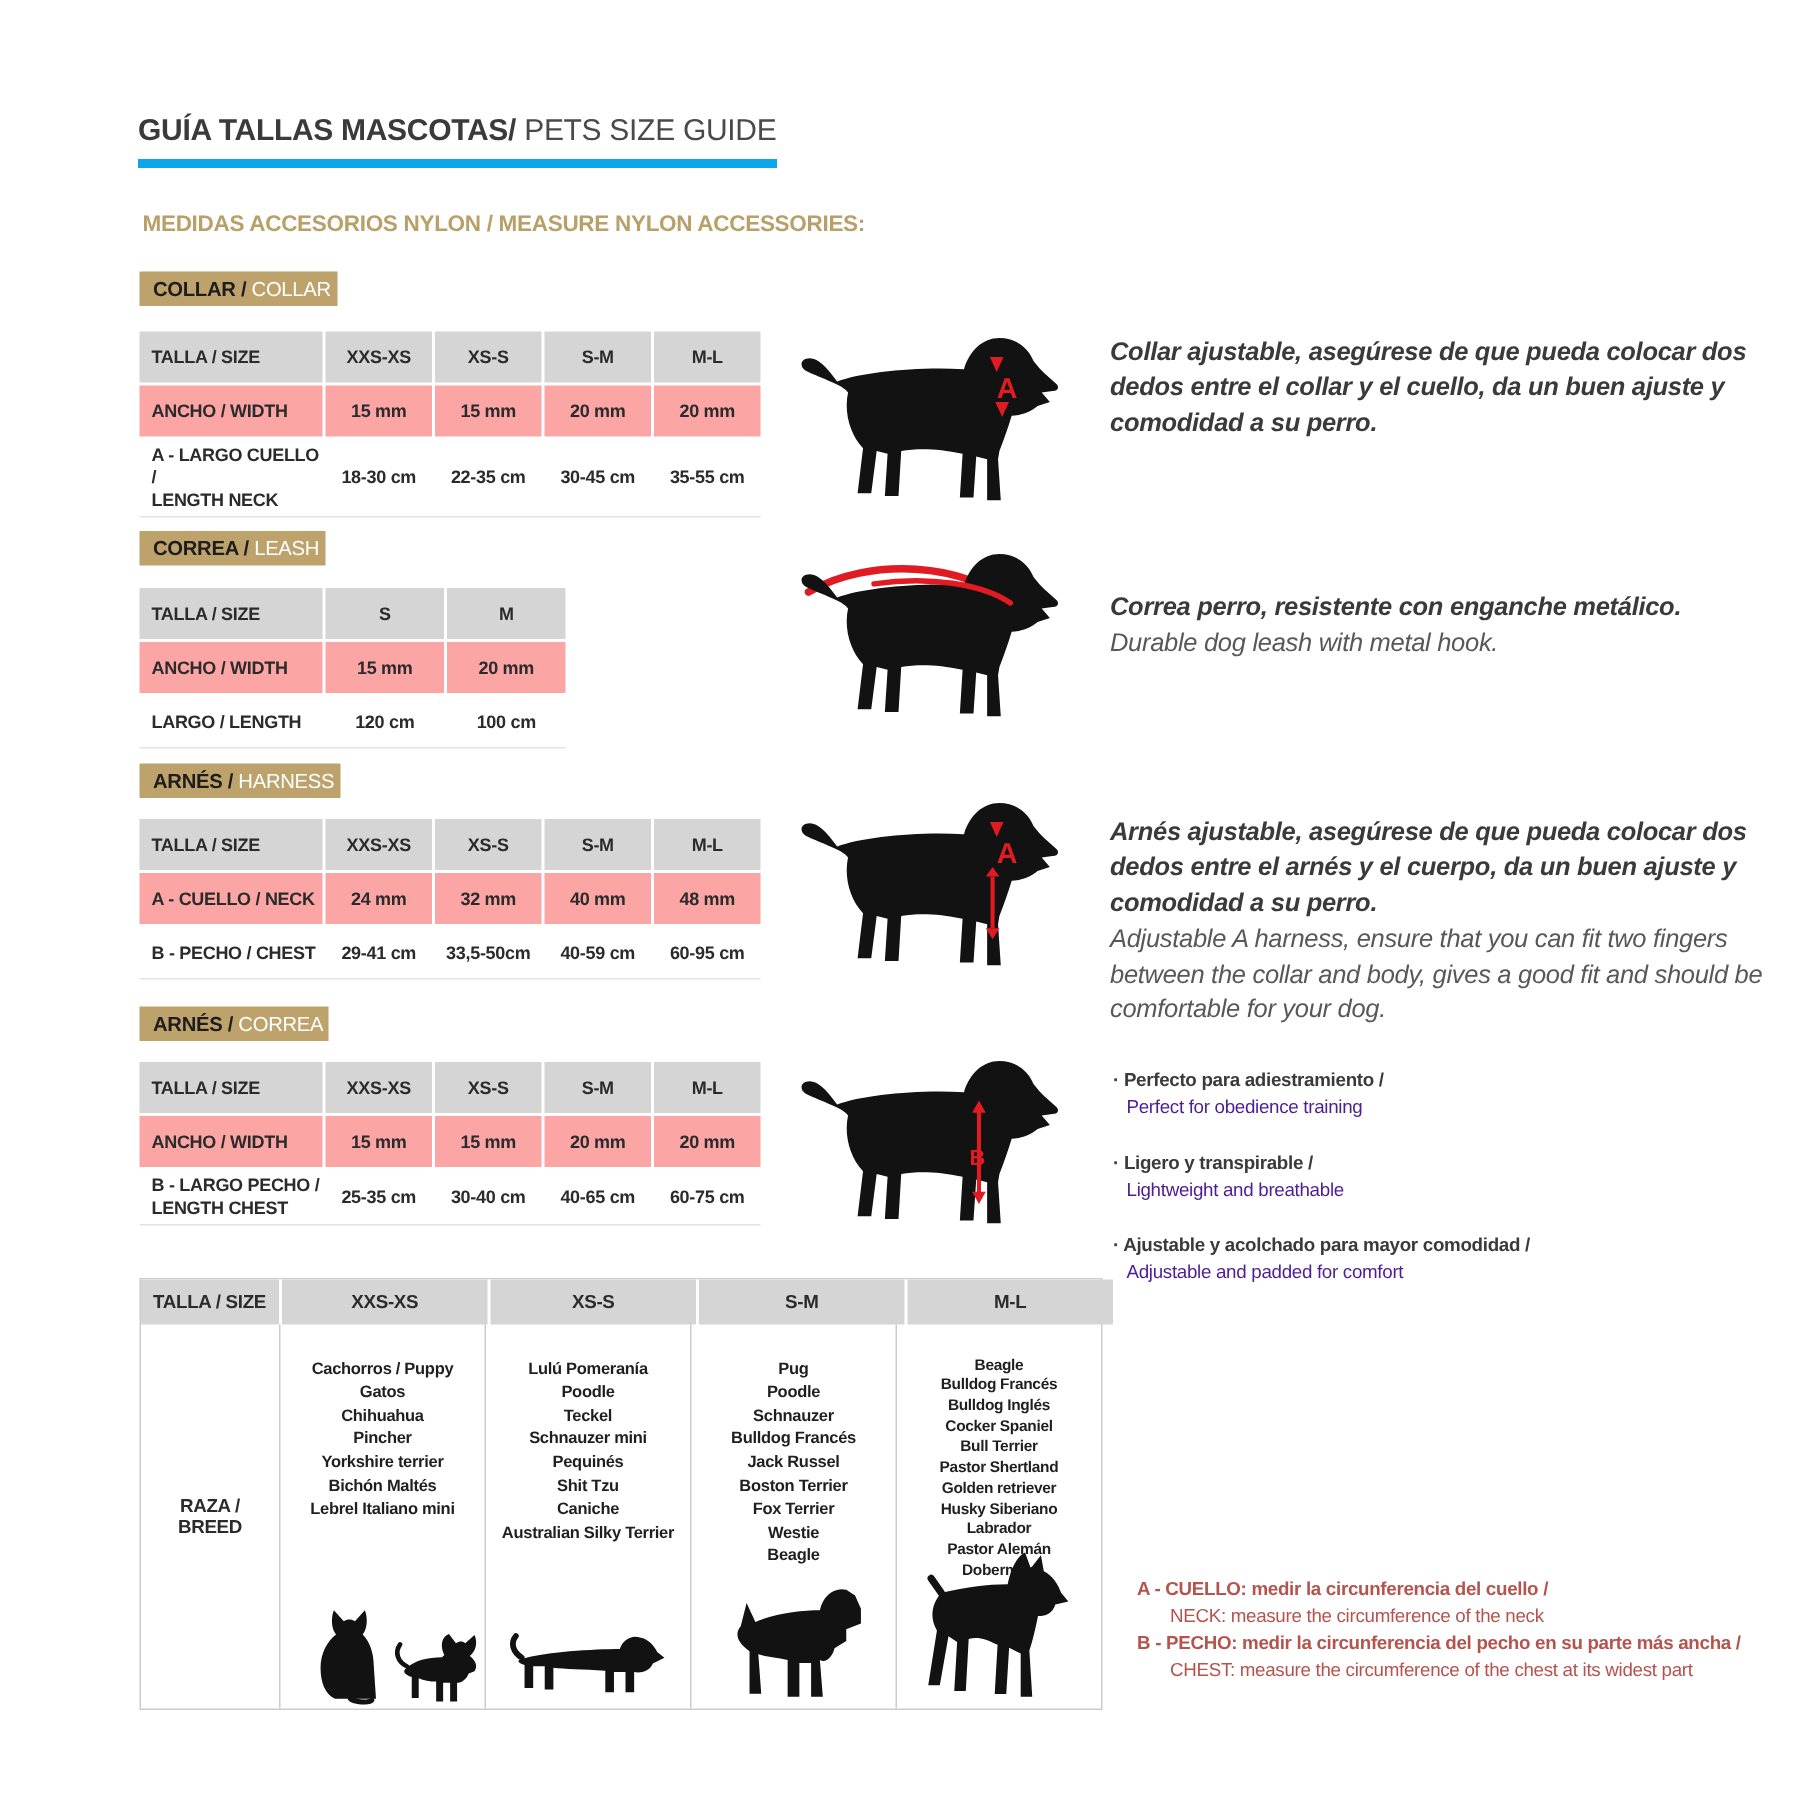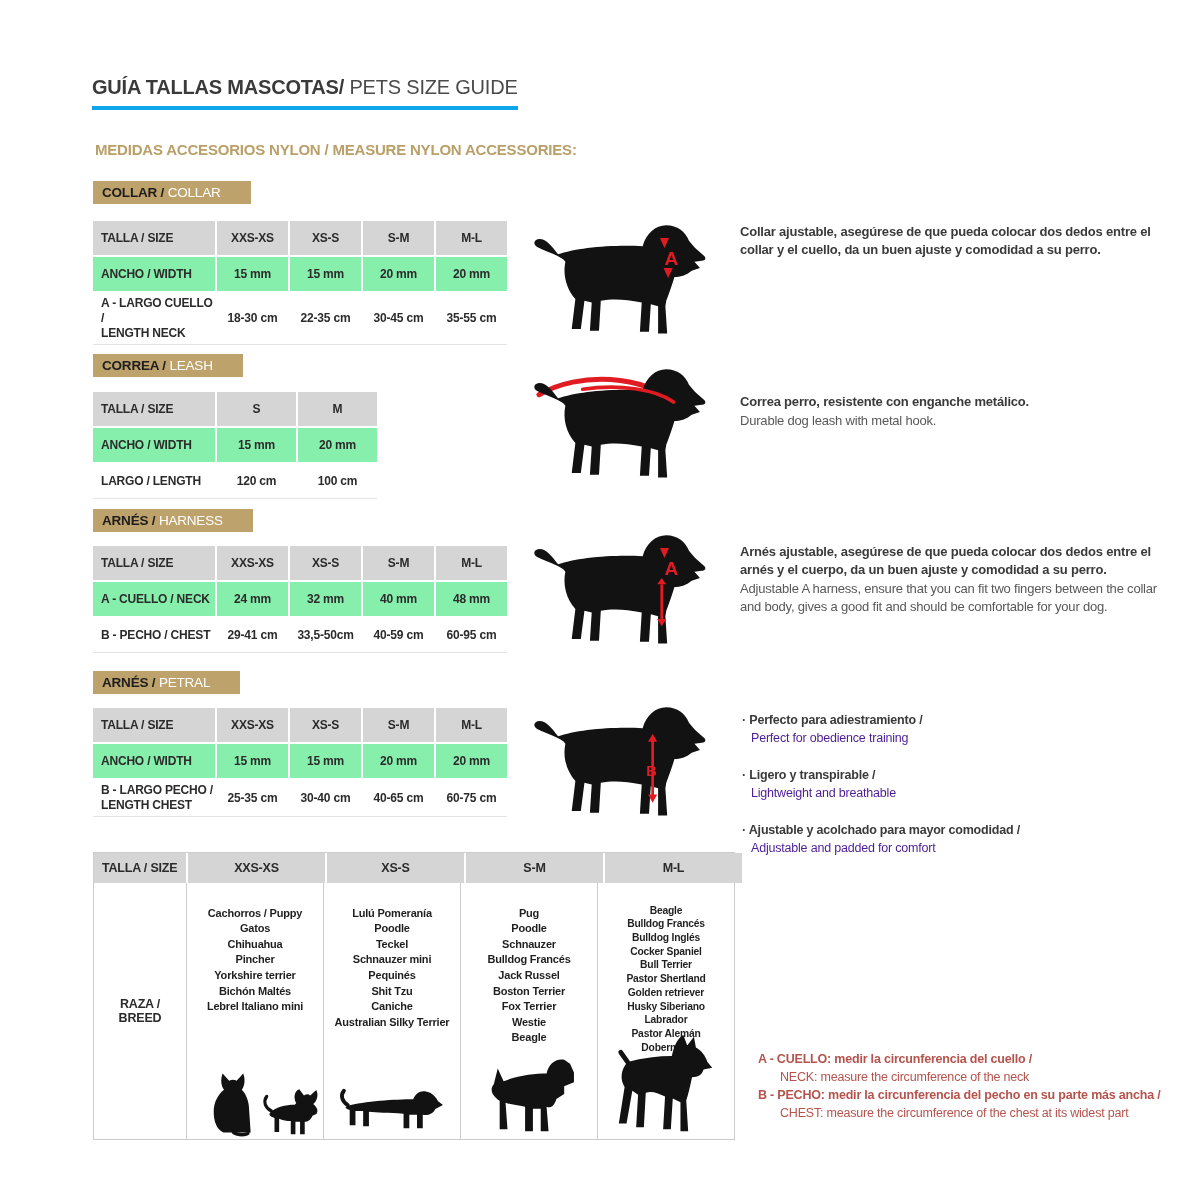--- a/index.html
+++ b/index.html
@@ -6,49 +6,49 @@
   .page{
     position:relative;width:1200px;height:1200px;background:#ffffff;
     font-family:"Liberation Sans", sans-serif;color:#333;overflow:hidden;
     letter-spacing:-0.2px;
   }
   .abs{position:absolute;}
 
   
   .title{
     left:92px;top:76px;font-size:20px;font-weight:bold;color:#3a3a3a;
-    border-bottom:4px solid #0ea5e9;padding-bottom:7px;display:inline-block;
+    border-bottom:6px solid #0ea5e9;padding-bottom:7px;display:inline-block;
   }
   .title .en{font-weight:normal;color:#4a4a4a;}
   .subtitle{left:95px;top:141px;font-size:15px;font-weight:bold;color:#b99f68;}
   .subtitle .en{font-weight:bold;}
 
   
   .badge{
     background:#bea26c;color:#1d1d1d;font-size:13.5px;font-weight:bold;
-    padding:5px 30px 4px 9px;display:inline-block;line-height:1;
+    padding:5px 4px 4px 9px;display:inline-block;line-height:1;
   }
   .badge .en{color:#ffffff;font-weight:normal;}
 
   
   .size-table{display:grid;gap:2px;background:#fff;border-bottom:1px solid #e3e3e3;}
   .tbl4{grid-template-columns:122px 71px 71px 71px 71px;}
   .tbl2{grid-template-columns:122px 79px 79px;}
   .size-table>div{
     display:flex;align-items:center;justify-content:center;
     min-height:28px;font-size:12px;font-weight:bold;color:#2b2b2b;
     text-align:center;white-space:pre-line;line-height:1.25;padding:3px 2px;
   }
   .size-table .lbl{justify-content:flex-start;text-align:left;padding-left:8px;}
   .size-table .th{background:#d5d5d5;}
-  .size-table .shade{background:#86efac;}
+  .size-table .shade{background:#fca5a5;}
   .size-table .plain{background:#ffffff;}
 
   
-  .desc{width:438px;font-size:13px;line-height:1.38;}
+  .desc{width:438px;font-size:17px;line-height:1.38;font-style:italic;}
   .desc .es{font-weight:bold;color:#3a3a3a;margin:0 0 1px 0;}
   .desc .en{font-weight:normal;color:#585858;margin:0;}
 
   .bullets{width:430px;font-size:12.5px;line-height:1.4;}
   .bullets .item{margin-bottom:3px;}
   .bullets .es{font-weight:bold;color:#3a3a3a;margin-top:20px;}
   .bullets .es::before{content:"· ";}
   .bullets .en{font-weight:normal;color:#4c1d95;padding-left:9px;}
 
   
@@ -181,21 +181,21 @@
     <polygon class="red" points="142,62 152,62 147,55"></polygon>
     <polygon class="red" points="142,100 152,100 147,108"></polygon>
   </svg>
 
   <div class="abs desc" style="left:740px;top:543px;">
     <p class="es">Arnés ajustable, asegúrese de que pueda colocar dos dedos entre el arnés y el cuerpo, da un buen ajuste y comodidad a su perro.</p>
     <p class="en">Adjustable A harness, ensure that you can fit two fingers between the collar and body, gives a good fit and should be comfortable for your dog.</p>
   </div>
 
   <div class="abs" style="left:93px;top:671px;">
-    <span class="badge"><span>ARNÉS /</span><span class="en"> PETRAL</span></span>
+    <span class="badge"><span>ARNÉS /</span><span class="en"> CORREA</span></span>
   </div>
 
   <div class="abs size-table tbl4" style="left:93px;top:708px;">
     <div class="th lbl">TALLA / SIZE</div>
     <div class="th">XXS-XS</div>
     <div class="th">XS-S</div>
     <div class="th">S-M</div>
     <div class="th">M-L</div>
     <div class="shade lbl">ANCHO / WIDTH</div>
     <div class="shade">15 mm</div>

